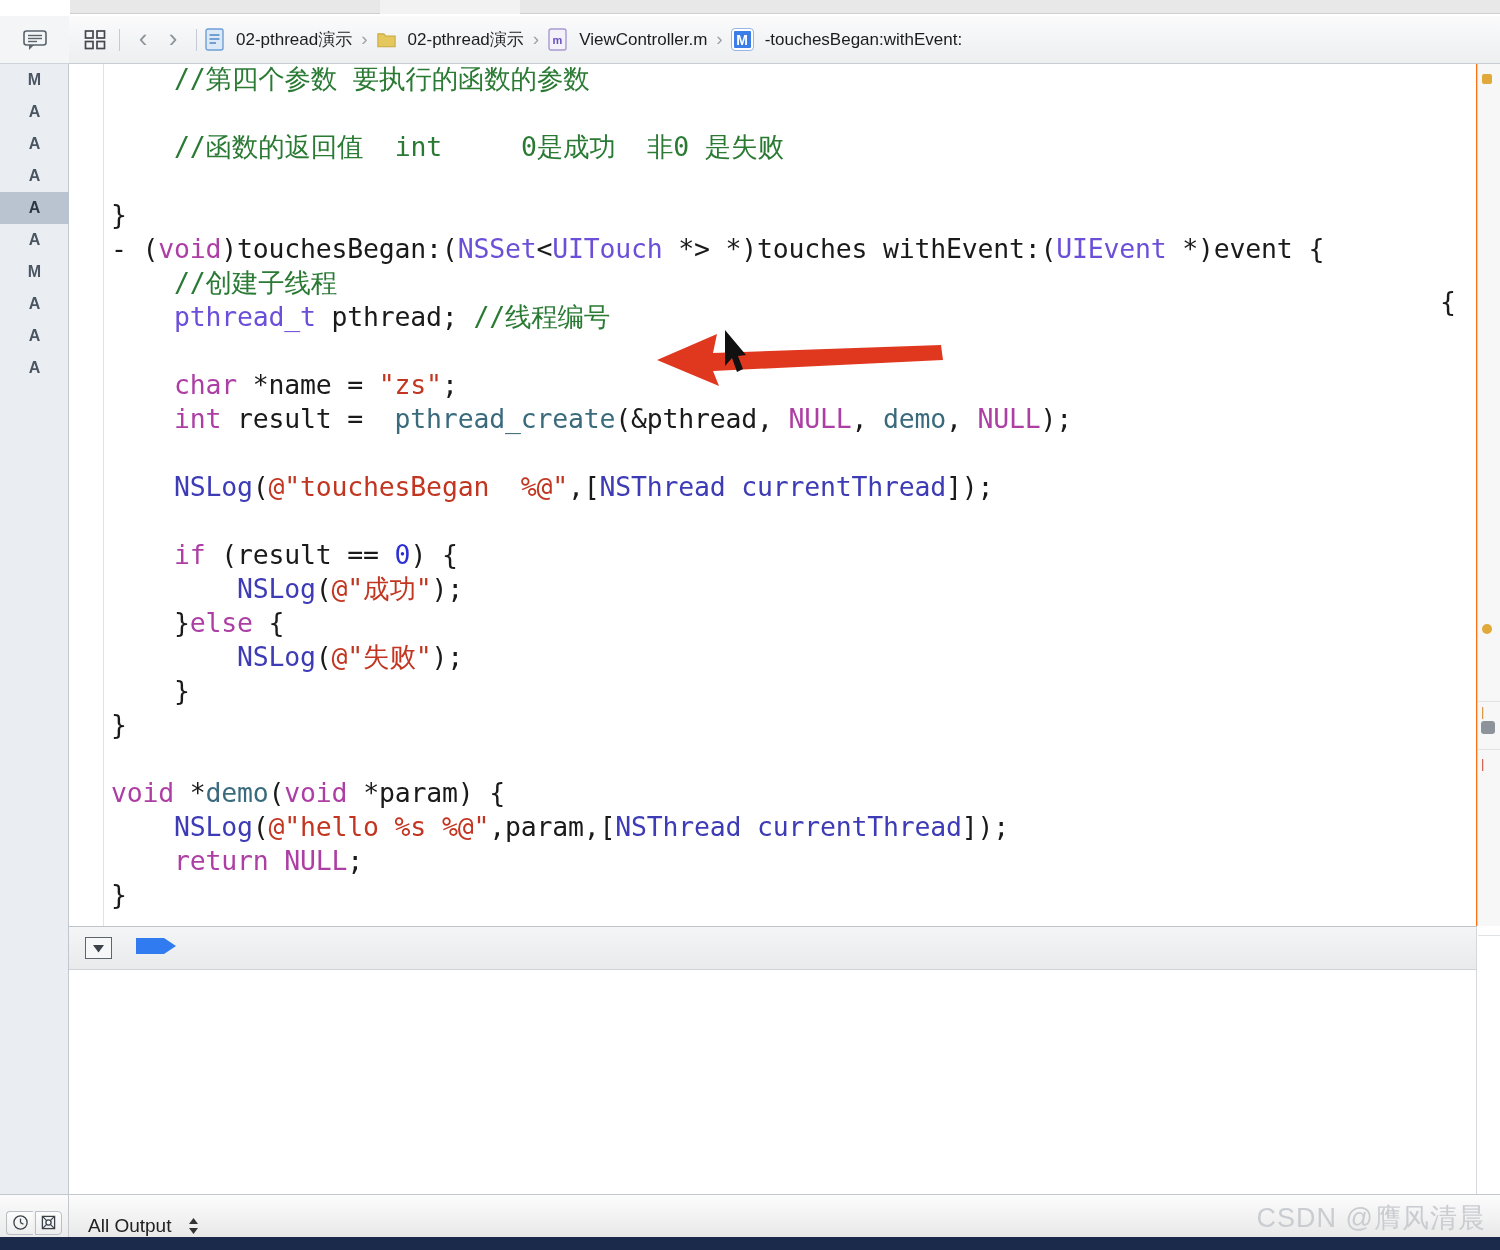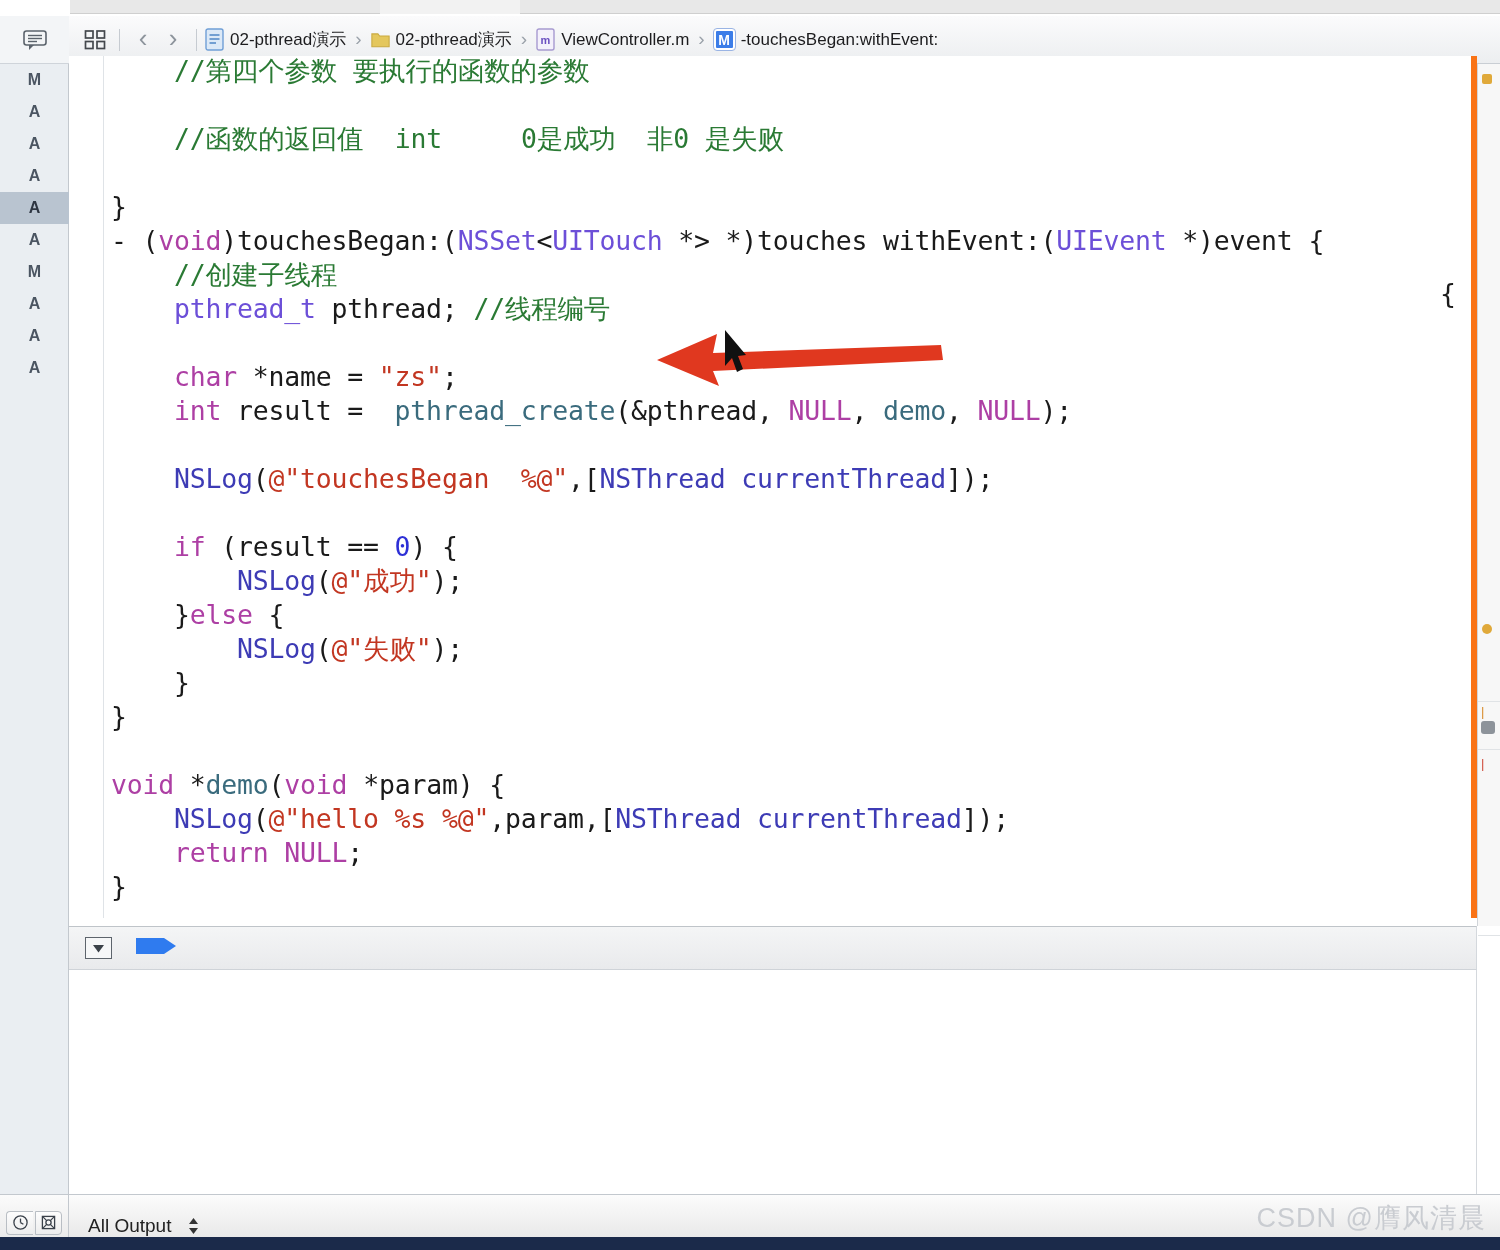--- a/index.html
+++ b/index.html
@@ -77,21 +77,21 @@
     border-bottom: 1px solid #c9ced4;
     display: flex; align-items: center;
   }
   .jb-grid { margin-left: 12px; width: 30px; display:flex; justify-content:center; }
   .jb-sep { width: 1px; height: 22px; background: #c6cbd1; margin: 0 8px; }
   .jb-arrow {
     width: 30px; text-align: center; color: #8d949c;
     font-size: 26px; line-height: 1; font-family: "Liberation Sans", sans-serif;
     padding-bottom: 4px;
   }
-  .crumb { display: flex; align-items: center; gap: 6px; white-space: nowrap; }
+  .crumb { display: flex; align-items: center; gap: 12px; white-space: nowrap; }
   .crumb-label {
     font-size: 17px; color: #1c1c1e;
     font-family: "Liberation Sans", sans-serif;
   }
   .crumb-chev {
     color: #9aa1a9; font-size: 19px; margin: 0 9px; padding-bottom: 2px;
     font-family: "Liberation Sans", sans-serif;
   }
 
   .ic { width: 19px; height: 23px; display:block; }
@@ -99,23 +99,23 @@
     width: 21px; height: 21px; border-radius: 3px;
     background: #3c7de8; color: #fff;
     display: flex; align-items: center; justify-content: center;
     font-size: 14px; font-weight: bold;
     font-family: "Liberation Sans", sans-serif;
     border: 2px solid #ffffff; outline: 1px solid #9ab4e4;
   }
 
   
   .editor {
-    position: absolute; left: 69px; top: 56px; width: 1408px; height: 862px;
-    background: #ffffff;
-    border-right: 6px solid #f97316;
+    position: absolute; left: 69px; top: 64px; width: 1408px; height: 862px;
+    background: #ffffff;
+    border-right: 1px solid #f97316;
     overflow: hidden;
   }
   .editor-gutterline {
     position: absolute; left: 34px; top: 0; width: 1px; height: 862px;
     background: #dfe3e7;
   }
   .code {
     position: absolute; left: 42px; top: -2px;
     font-family: "DejaVu Sans Mono", monospace;
     font-size: 26.5px;

